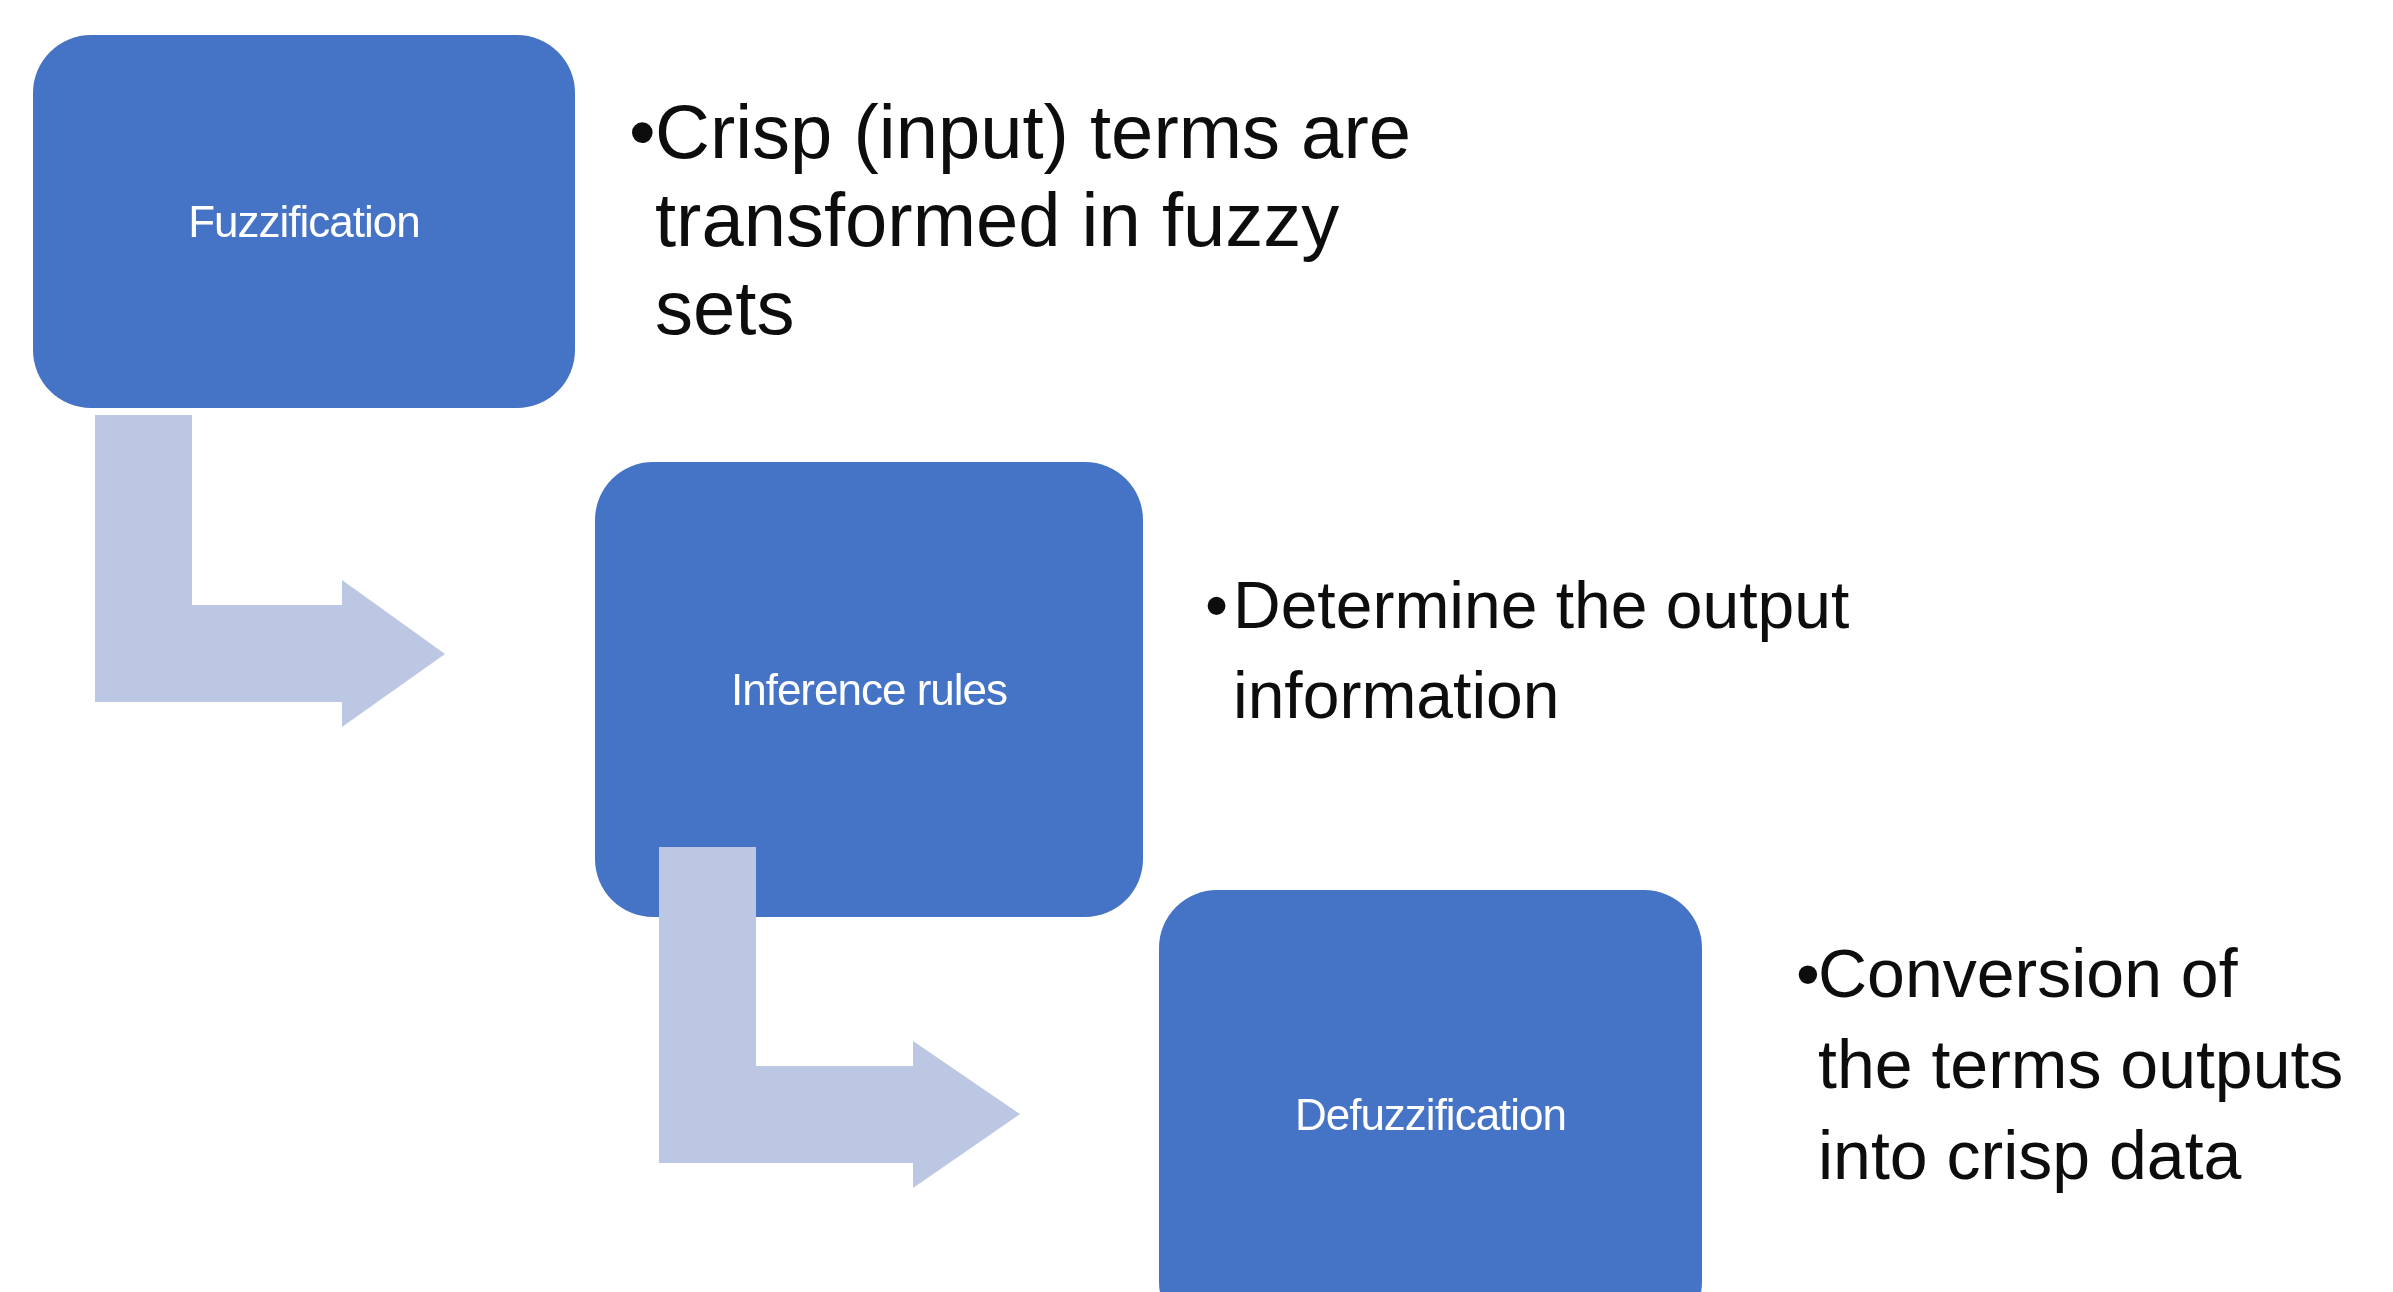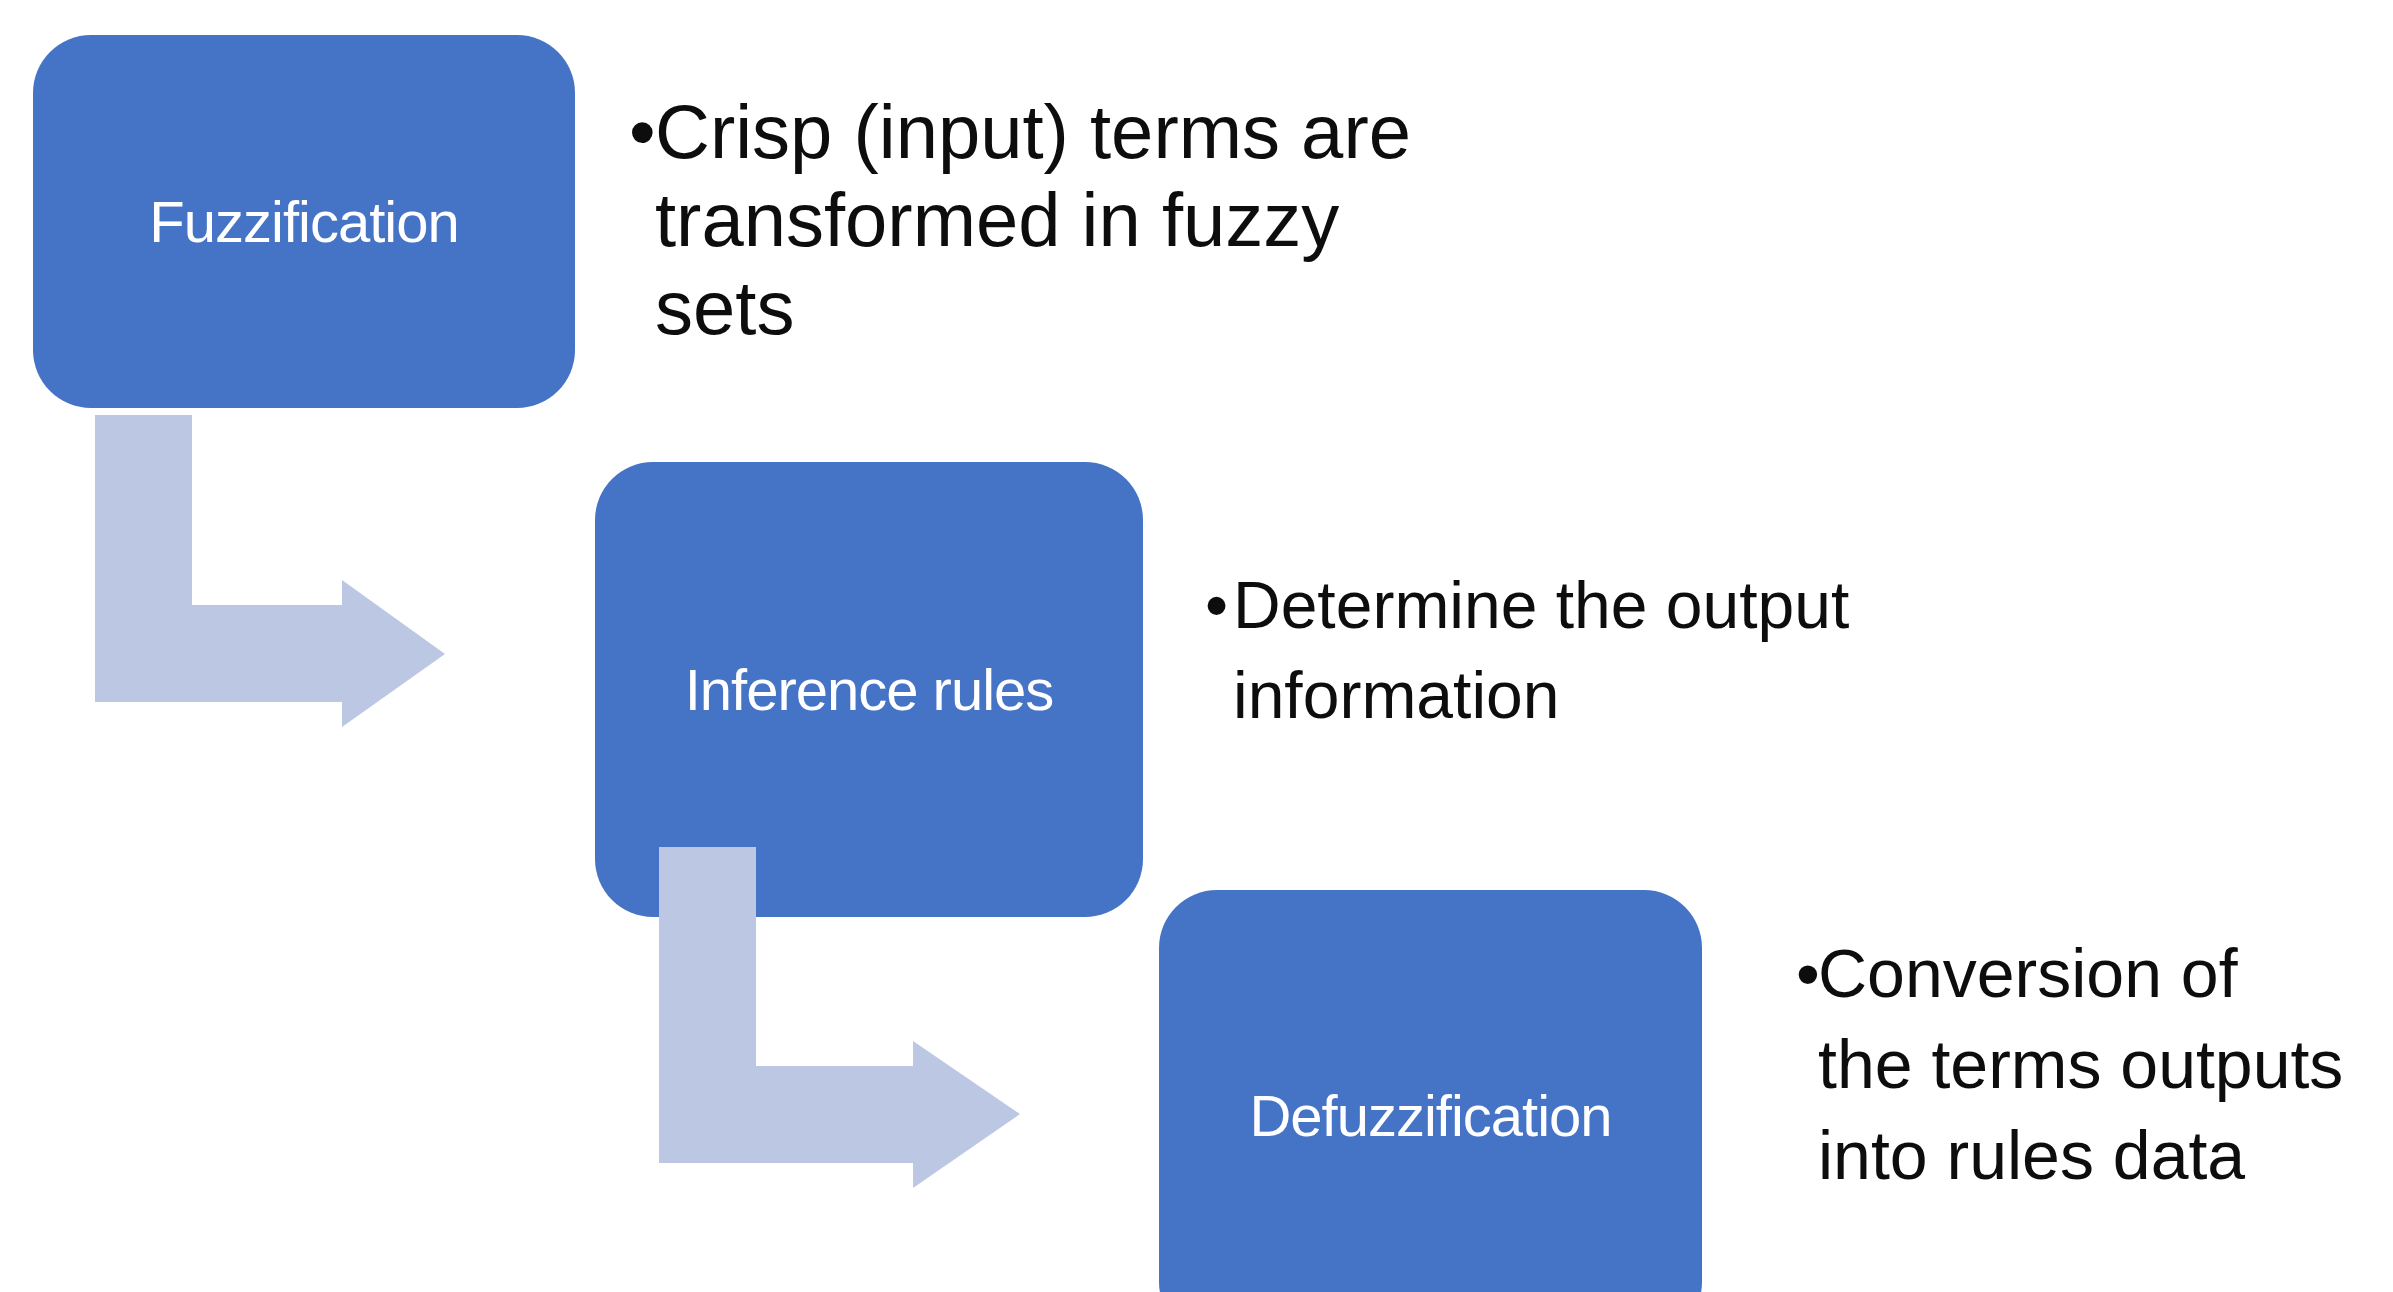--- a/index.html
+++ b/index.html
@@ -18,21 +18,21 @@
   .step-box {
     position: absolute;
     background: #4573C5;
     border-radius: 58px;
     display: flex;
     align-items: center;
     justify-content: center;
   }
   .step-label {
     color: #ffffff;
-    font-size: 58px;
+    font-size: 44px;
     letter-spacing: -1px;
     white-space: nowrap;
   }
   #box-1 { left: 33px;   top: 35px;  width: 542px; height: 373px; }
   #box-2 { left: 595px;  top: 462px; width: 548px; height: 455px; }
   #box-3 { left: 1159px; top: 890px; width: 543px; height: 450px; }
 
   .bent-arrow {
     position: absolute;
   }
@@ -109,17 +109,17 @@
 
   <div class="step-box" id="box-3">
     <span class="step-label">Defuzzification</span>
   </div>
 
   <div class="bullet-item" id="bullet-3">
     <div class="bullet-lines">
       <span class="bullet-dot">•</span>
       <div class="bullet-line">Conversion of</div>
       <div class="bullet-line">the terms outputs</div>
-      <div class="bullet-line">into rules data</div>
+      <div class="bullet-line">into crisp data</div>
     </div>
   </div>
 
 </div>
 
 </body></html>

